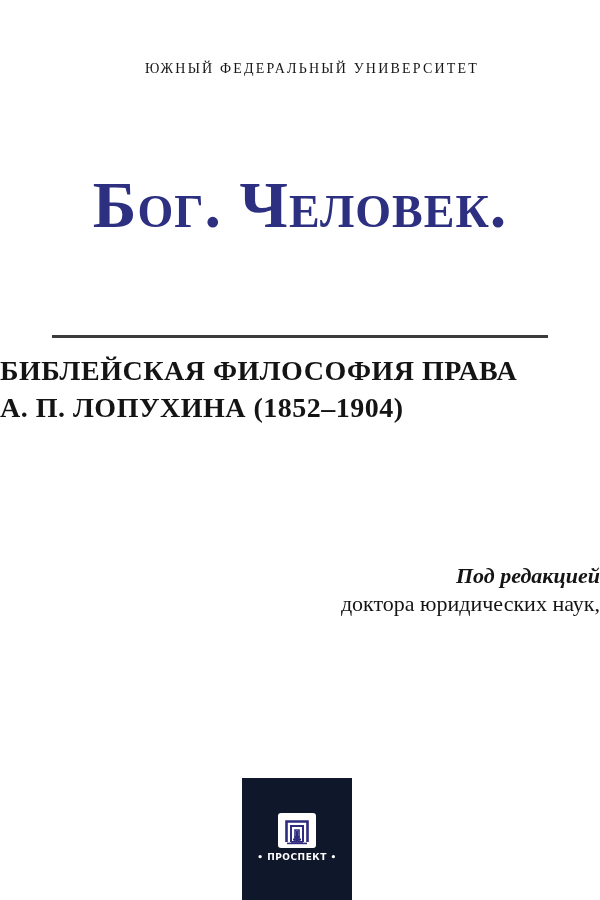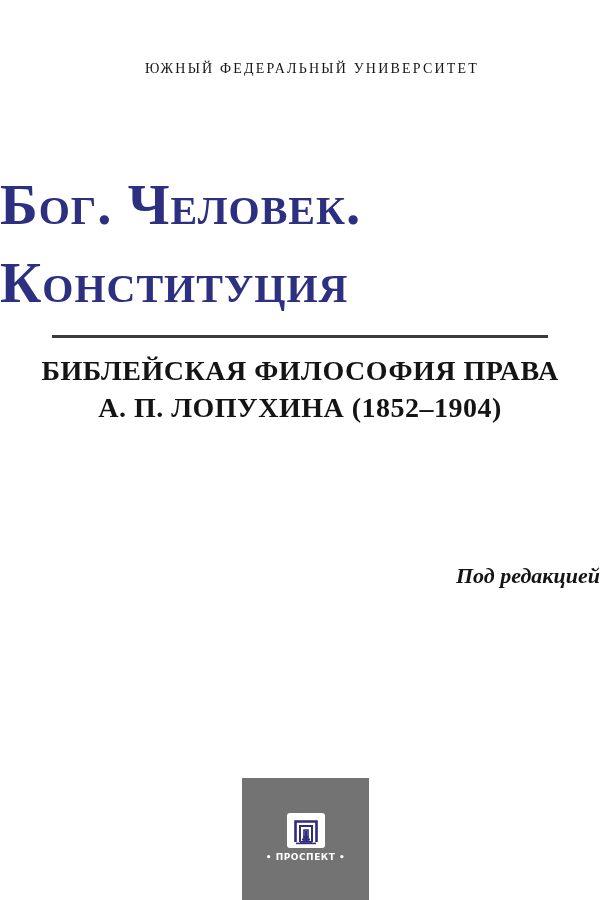--- a/index.html
+++ b/index.html
@@ -18,59 +18,59 @@
     text-align: center;
     font-size: 14px; line-height: 23px;
     letter-spacing: 2.2px;
     color: #161616;
     margin-top: 24px;
   }
 
   
   .book-title {
     position: absolute; top: 166px; left: 0; width: 100%;
+    text-align: center;
     font-variant: small-caps;
     font-weight: 700;
-    font-size: 57px; line-height: 78px;
+    font-size: 66px; line-height: 78px;
     letter-spacing: 1px;
     color: #2d2f80;
   }
 
   
   .rule {
     position: absolute; top: 335px; left: 52px;
     width: 496px; height: 3px;
     background: #3b3b3b;
   }
 
   
   .subtitle {
     position: absolute; top: 352px; left: 0; width: 100%;
-    text-align: center;
     font-size: 28px; line-height: 37px;
     font-weight: 700;
     letter-spacing: 0.5px;
     color: #141414;
   }
 
   
   .editors {
     position: absolute; top: 562px; left: 0; width: 100%;
     text-align: right;
     font-size: 22px; line-height: 28px;
     color: #141414;
   }
   .editors .ed-head { font-weight: 700; font-style: italic; }
   .editors .ed-name { font-weight: 700; }
 
   
   .publisher {
     position: absolute; top: 778px; left: 242px;
-    width: 127px; height: 122px;
-    background: #737373;
+    width: 110px; height: 122px;
+    background: #0f172a;
   }
   .emblem {
     position: absolute; top: 35px; left: 50%;
     transform: translateX(-50%);
     width: 38px; height: 35px;
     background: #ffffff;
     border-radius: 3px;
   }
   .emblem svg { display: block; }
   .pub-name {
@@ -87,32 +87,32 @@
 <body>
 
 <div class="cover">
 
   <div class="affiliations">
     <div>ЮЖНЫЙ ФЕДЕРАЛЬНЫЙ УНИВЕРСИТЕТ</div>
   </div>
 
   <div class="book-title">
     <div>Бог. Человек.</div>
-    <div>Конституция</div>
   </div>
 
   <div class="rule"></div>
 
   <div class="subtitle">
     <div>БИБЛЕЙСКАЯ ФИЛОСОФИЯ ПРАВА</div>
     <div>А. П. ЛОПУХИНА (1852–1904)</div>
   </div>
 
   <div class="editors">
     <div class="ed-head">Под редакцией</div>
+    <div>доктора юридических наук,</div>
   </div>
 
   <div class="publisher">
     <div class="emblem">
       <svg viewBox="0 0 38 35" width="38" height="35" xmlns="http://www.w3.org/2000/svg">
         <path d="M8.5 29 V8.5 H29.5 V29" fill="none" stroke="#2f2b7e" stroke-width="2.6"></path>
         <path d="M13 29 V13 H25 V29" fill="none" stroke="#2f2b7e" stroke-width="2"></path>
         <path d="M17 29 V17 H21 V29" fill="none" stroke="#2f2b7e" stroke-width="1.6"></path>
         <rect x="18" y="18" width="2" height="11" fill="#2f2b7e"></rect>
         <rect x="16.5" y="23" width="5" height="2" fill="#2f2b7e"></rect>

